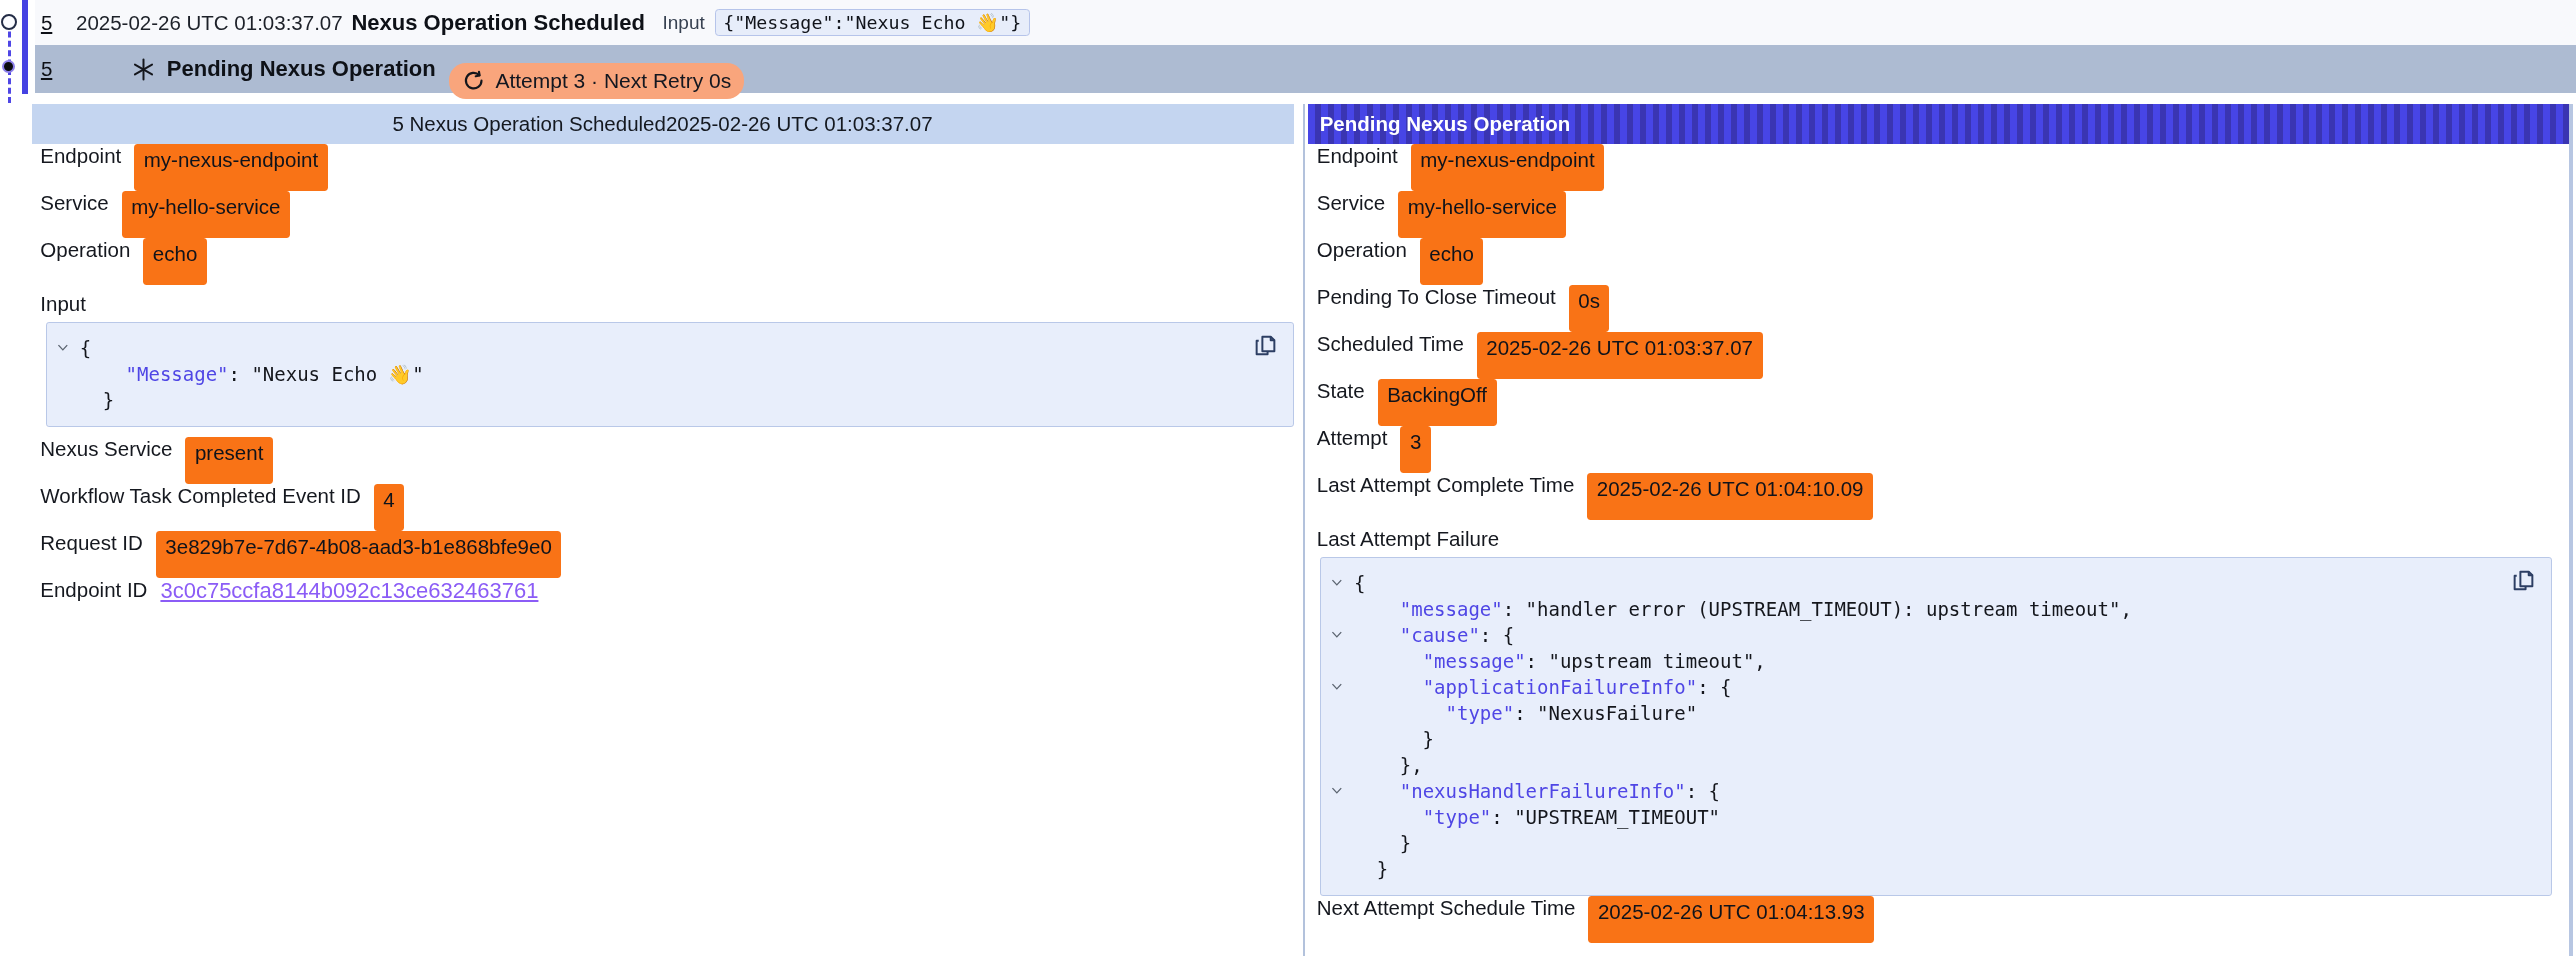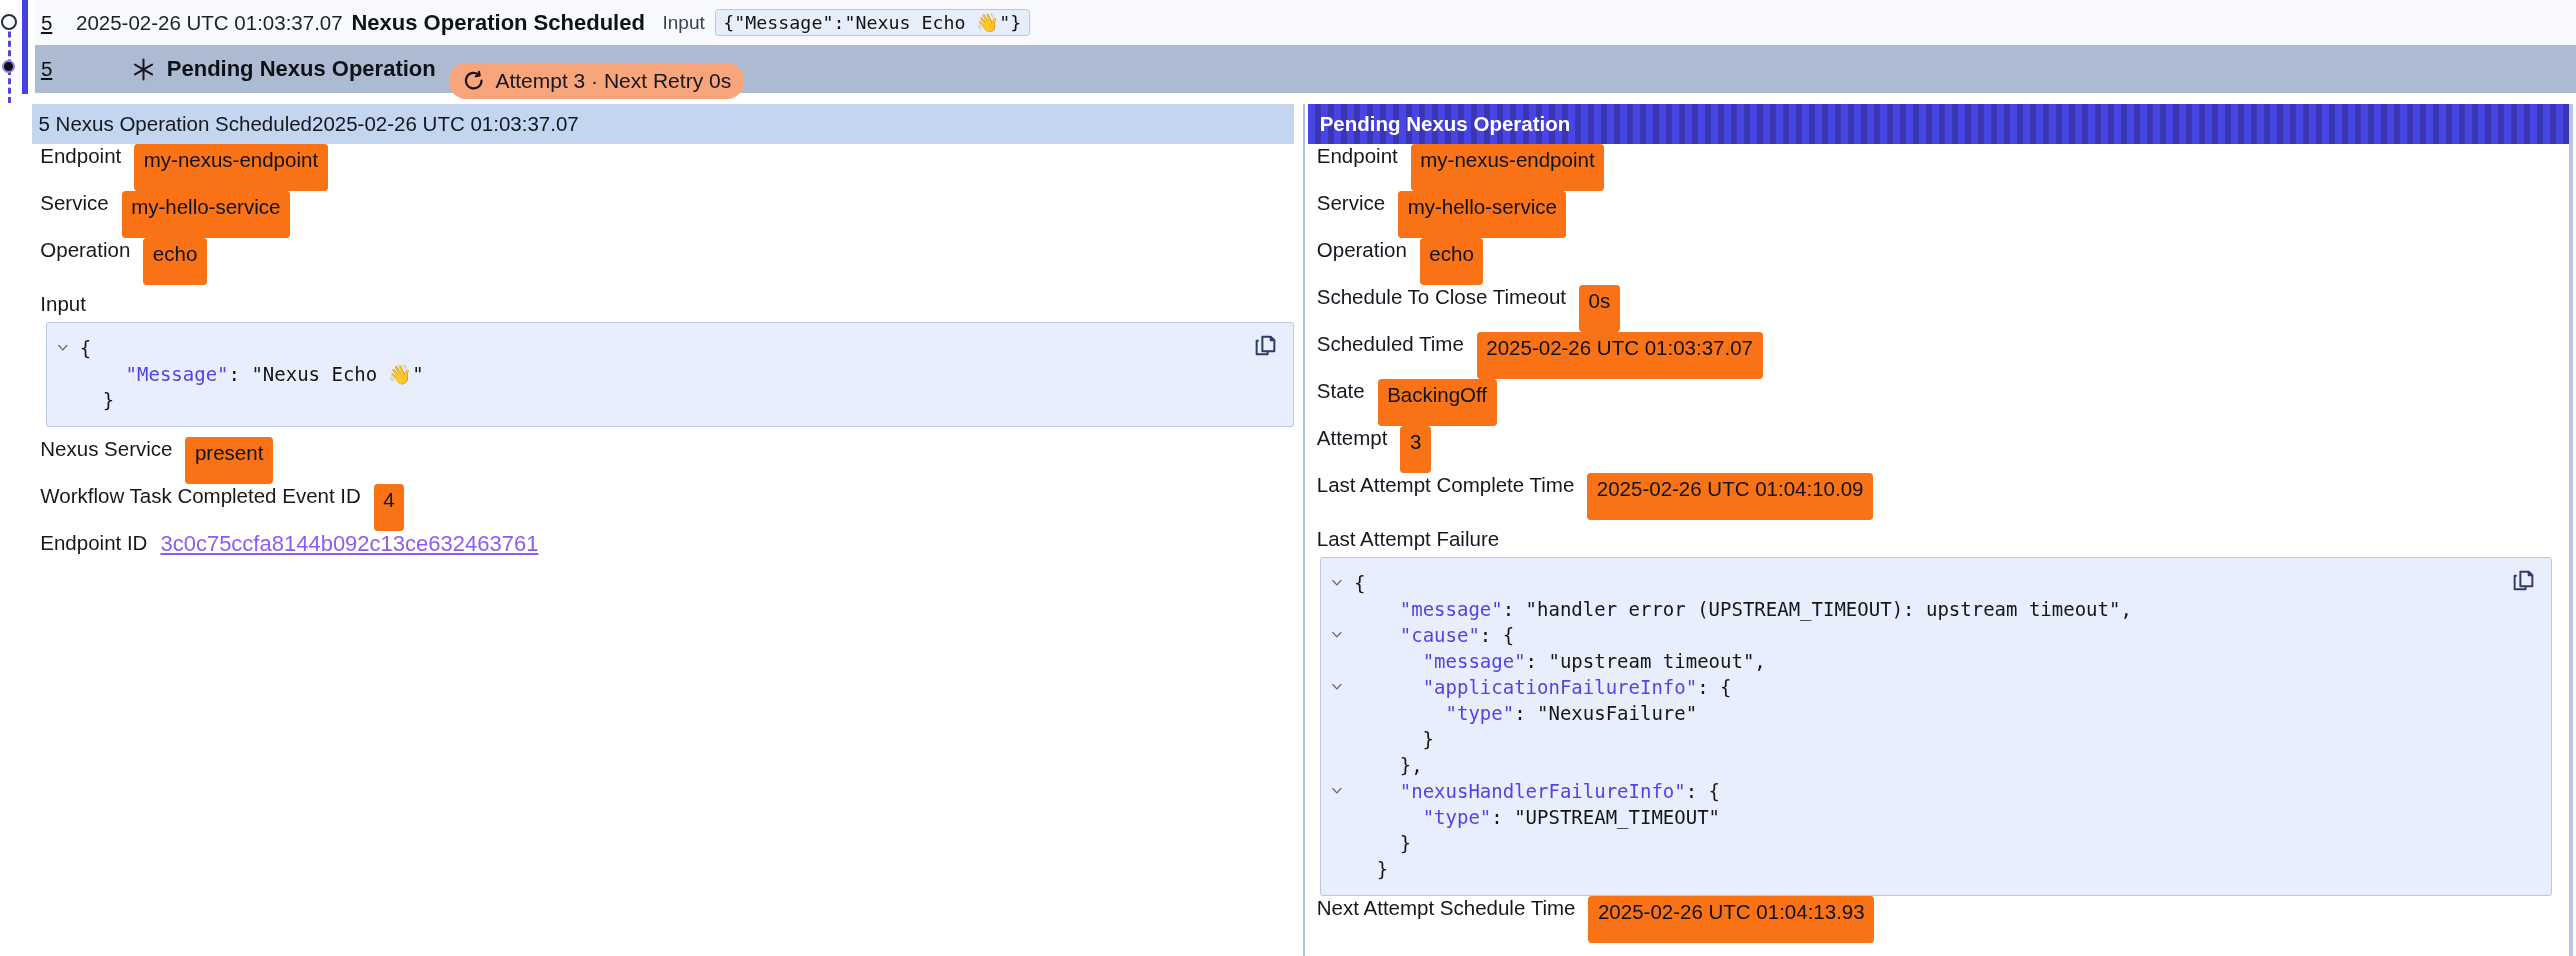--- a/index.html
+++ b/index.html
@@ -32,21 +32,21 @@
   .retry-badge { margin-left:13px; display:flex; align-items:center; gap:10.3px;
     background:#f9a57c; border-radius:17px; padding:5.9px 13px; font-size:21px; color:#131720;margin-top:24px; }
 
   
   .panel-left  { position:absolute; left:31.5px;  top:104px; width:1262px; }
   .panel-right { position:absolute; left:1308px; top:104px; width:1261px; }
   .panel-divider { position:absolute; left:1303px; top:104px; width:2.2px; height:852px; background:#b3c2dc; }
   .right-edge-line { position:absolute; left:2569px; top:104px; width:3.7px; height:852px; background:#b7c6e2; }
 
   .panel-left-header { height:40px; background:#c4d5f0; display:flex; align-items:center;
-    justify-content:flex-start; padding:0 7px; font-size:20.5px; color:#14181f; }
+    justify-content:center; padding:0 17px; font-size:20.5px; color:#14181f; }
   .panel-right-header { height:40px; color:#ffffff; font-weight:700; font-size:20.5px;
     display:flex; align-items:center; padding:0 11.7px;
     background:repeating-linear-gradient(90deg,#4745e6 0 6.6px,#3a35b2 6.6px 13px); }
 
   .fields .field { height:47px; display:flex; padding-left:8.8px; gap:13px; font-size:20.5px; }
   .fields-bottom { margin-top:10.3px; }
   .field-label { color:#15181f; }
   .badge { background:#f97316; border-radius:3.7px; padding:4.4px 9.5px; font-size:20.5px; color:#0f131b; white-space:nowrap; }
   .link-value { text-decoration:underline; color:#8b5cf6; font-size:22px; }
 
@@ -147,20 +147,24 @@
   <div class="fields fields-bottom">
       <div class="field">
         <span class="field-label">Nexus Service</span>
         <span class="badge">present</span>
       </div>
       <div class="field">
         <span class="field-label">Workflow Task Completed Event ID</span>
         <span class="badge">4</span>
       </div>
       <div class="field">
+        <span class="field-label">Request ID</span>
+        <span class="badge">3e829b7e-7d67-4b08-aad3-b1e868bfe9e0</span>
+      </div>
+      <div class="field">
         <span class="field-label">Endpoint ID</span>
         <span class="link-value">3c0c75ccfa8144b092c13ce632463761</span>
       </div>
     </div>
 </div>
 
 <div class="panel-divider"></div>
 <div class="right-edge-line"></div>
 
 <div class="panel-right">
@@ -174,21 +178,21 @@
       </div>
       <div class="field">
         <span class="field-label">Service</span>
         <span class="badge">my-hello-service</span>
       </div>
       <div class="field">
         <span class="field-label">Operation</span>
         <span class="badge">echo</span>
       </div>
       <div class="field">
-        <span class="field-label">Schedule To Close Timeout</span>
+        <span class="field-label">Pending To Close Timeout</span>
         <span class="badge">0s</span>
       </div>
       <div class="field">
         <span class="field-label">Scheduled Time</span>
         <span class="badge">2025-02-26 UTC 01:03:37.07</span>
       </div>
       <div class="field">
         <span class="field-label">State</span>
         <span class="badge">BackingOff</span>
       </div>

